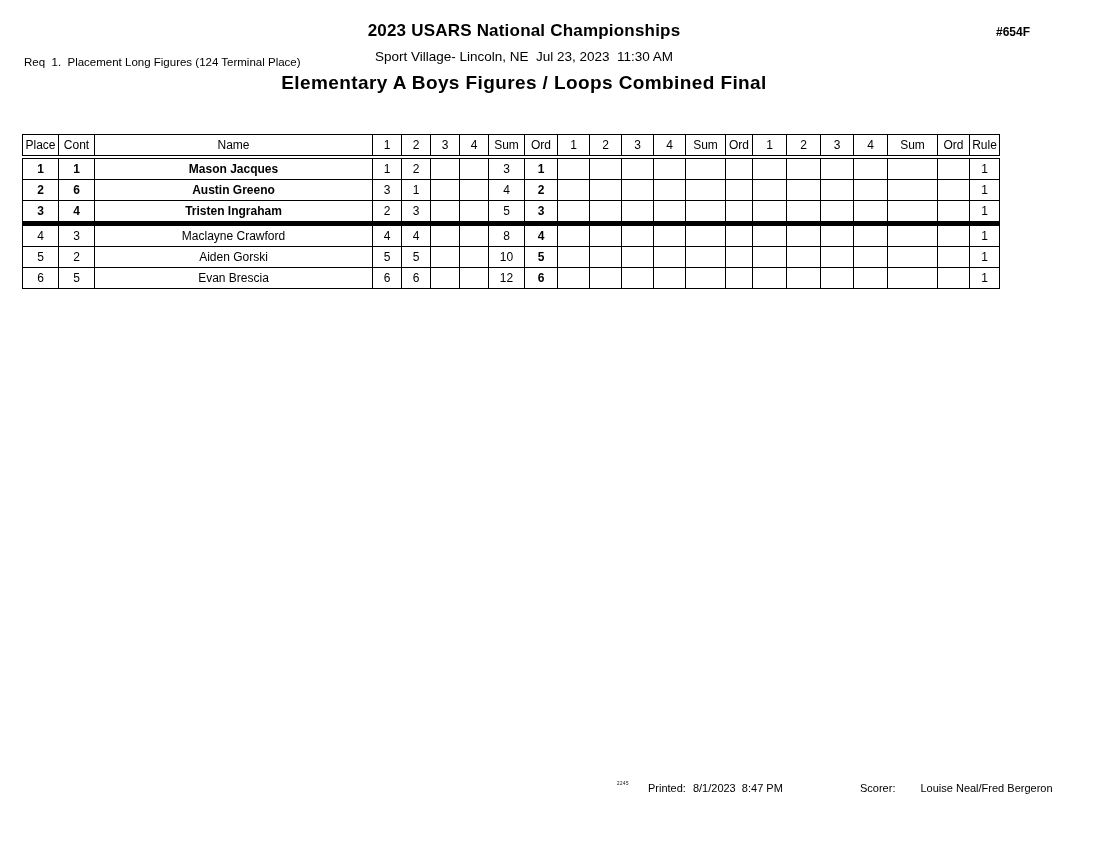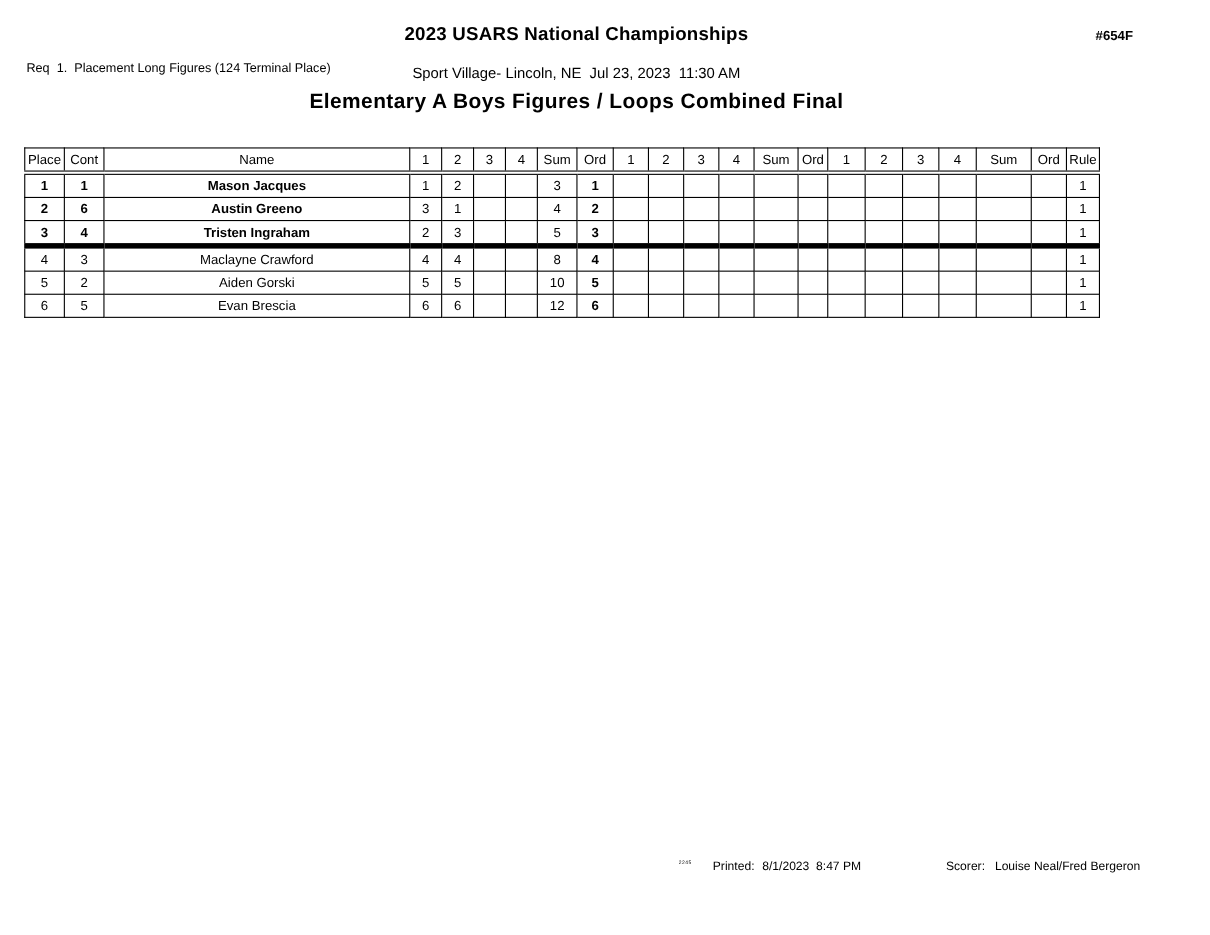--- a/index.html
+++ b/index.html
@@ -13,21 +13,21 @@
   }
   .req-block {
     position: absolute; left: 24px; top: 22px;
     font-size: 11.5px; line-height: 16px; white-space: pre;
   }
   .center-head {
     position: absolute; left: 0; top: 21px; width: 1048px;
     text-align: center;
   }
   .title   { font-size: 17px; font-weight: bold; letter-spacing: 0.2px; }
-  .venue   { font-size: 13.5px; margin-top: 18px; white-space: pre; }
+  .venue   { font-size: 13.5px; margin-top: 8px; white-space: pre; }
   .event   { font-size: 19px; font-weight: bold; margin-top: 8px; letter-spacing: 0.4px; }
   .subtitle{ font-size: 15px; margin-top: 3px; }
   .sheet-num {
     position: absolute; left: 958px; top: 25px;
     font-size: 12px; font-weight: bold; margin-left: 38px;
   }
   table.results {
     position: absolute; left: 22px; top: 134px;
     border-collapse: collapse; table-layout: fixed;
   }
@@ -47,21 +47,21 @@
   td.name { text-align: left; padding-left: 6px; }
   td.thk  { border-left: 4px solid #000; }
   tr.thick-top td { border-top: 5px solid #000; }
   tr.top3 td.rowid { font-weight: bold; }
   td.ord  { font-weight: bold; }
   .footer { position: absolute; top: 782px; left: 0; width: 1100px; font-size: 11px; }
   .f-version { position: absolute; left: 617px; top: -1px; font-size: 4.5px; letter-spacing: 0.5px; }
   .f-printed { position: absolute; left: 648px; top: 0; white-space: pre; }
   .f-printed .val { margin-left: 7px; }
   .f-scorer  { position: absolute; left: 860px; top: 0; white-space: pre; }
-  .f-scorer .val { margin-left: 9px; }
+  .f-scorer .val { margin-left: 25px; }
 </style>
 </head>
 <body>
 
 <div class="req-block">
   <div>Req  1.  Placement Long Figures (124 Terminal Place)</div>
 </div>
 
 <div class="center-head">
   <div class="title">2023 USARS National Championships</div>

